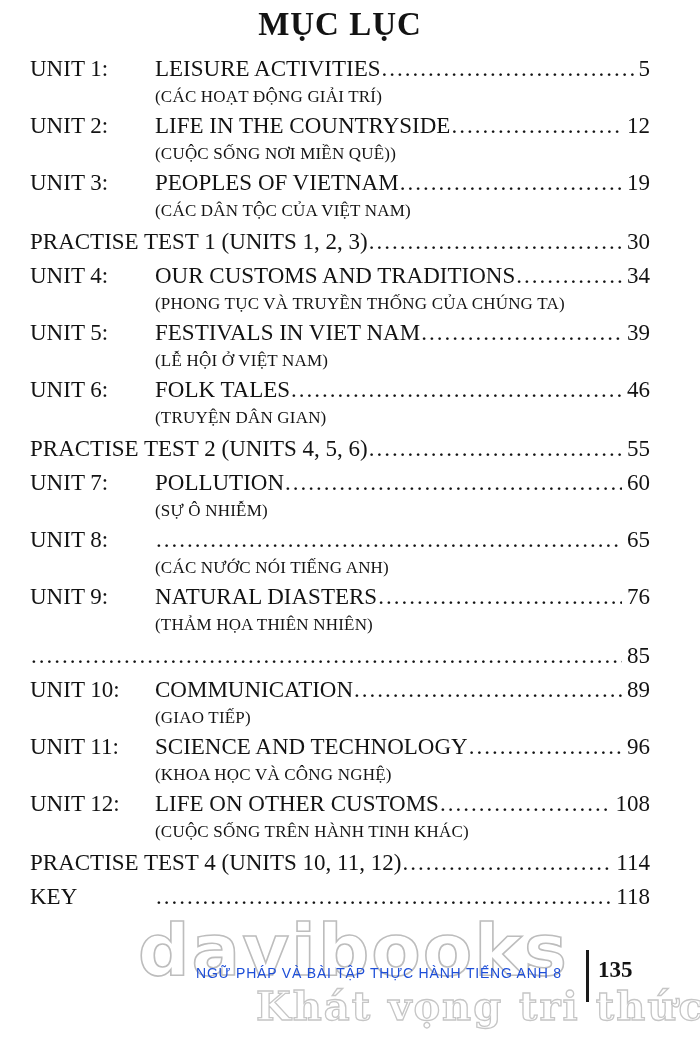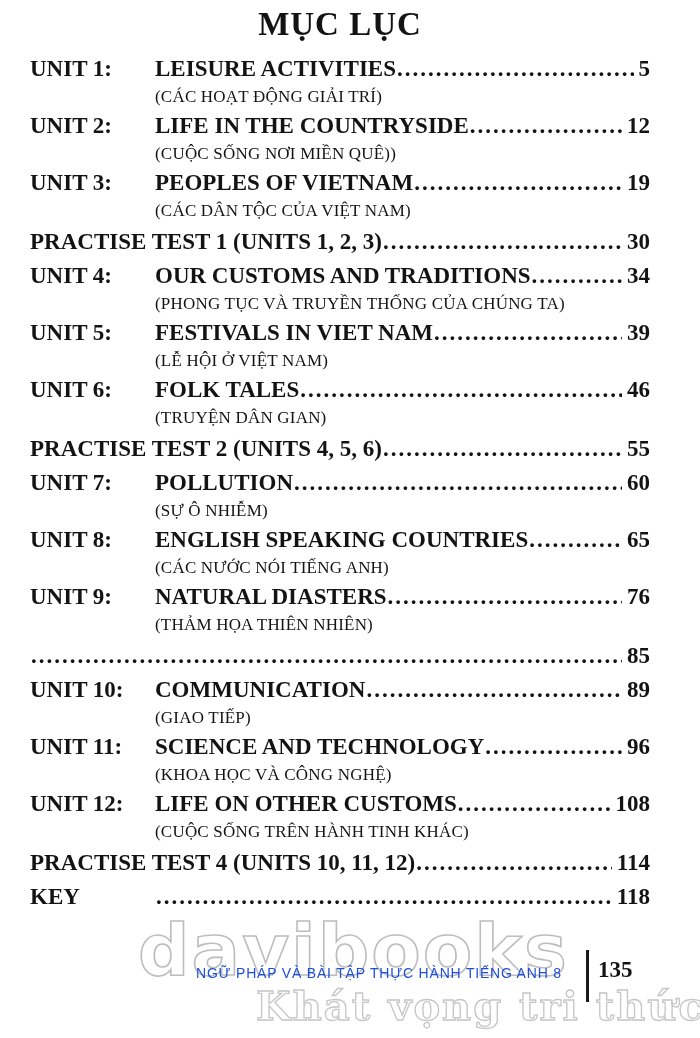--- a/index.html
+++ b/index.html
@@ -24,21 +24,21 @@
     font-weight:bold;
     margin:6px 0 10px 0;
     letter-spacing:1px;
   }
 
   .entry { }
   .line {
     display:flex;
     align-items:flex-start;
     font-size:23px;
-    font-weight:bold;
+    font-weight:normal;
     line-height:31px;
     white-space:nowrap;
   }
   .entry.test .line { line-height:36px; }
   .lbl { flex:0 0 125px; }
   .ttl { flex:0 0 auto; }
   .dots {
     flex:1 1 auto;
     overflow:hidden;
     letter-spacing:2px;
@@ -201,21 +201,20 @@
       <span class="ttl">POLLUTION</span>
       <span class="dots">..................................................................................................................................</span>
       <span class="pg">60</span>
     </div>
     <div class="sub">(SỰ Ô NHIỄM)</div>
   </div>
 
   <div class="entry unit">
     <div class="line">
       <span class="lbl">UNIT 8:</span>
-      <span class="ttl">ENGLISH SPEAKING COUNTRIES</span>
       <span class="dots">..................................................................................................................................</span>
       <span class="pg">65</span>
     </div>
     <div class="sub">(CÁC NƯỚC NÓI TIẾNG ANH)</div>
   </div>
 
   <div class="entry unit">
     <div class="line">
       <span class="lbl">UNIT 9:</span>
       <span class="ttl">NATURAL DIASTERS</span>

